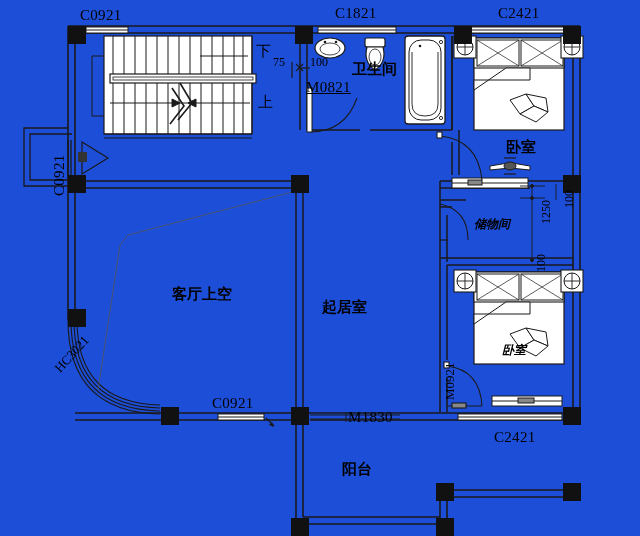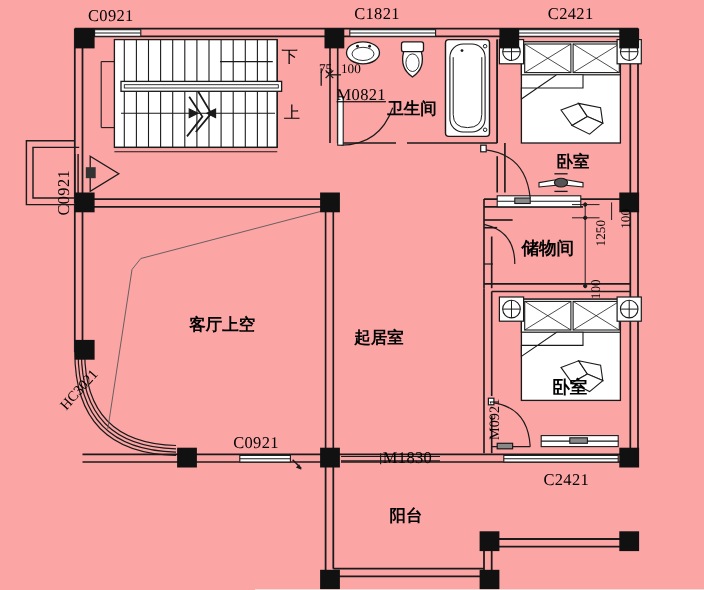--- a/index.html
+++ b/index.html
@@ -1,23 +1,23 @@
 <!DOCTYPE html>
 <html><head>
 <meta charset="utf-8">
 <style>
   html,body{margin:0;padding:0;background:#fff;}
   body{font-family:"Liberation Serif",serif;}
-  #plan{position:relative;width:640px;height:536px;background:#fca5a5;overflow:hidden;}
+  #plan{position:relative;width:640px;height:536px;background:#1d4ed8;overflow:hidden;}
   svg{position:absolute;left:0;top:0;}
   .lbl{position:absolute;color:#000;white-space:nowrap;line-height:1;}
   .code{font-family:"Liberation Serif",serif;font-size:15px;letter-spacing:.3px;}
   .code-sm{font-family:"Liberation Serif",serif;font-size:13px;}
   .room{font-family:"DejaVu Sans",sans-serif;font-size:15px;font-weight:bold;}
-  .room-sm{font-family:"DejaVu Sans",sans-serif;font-size:16px;font-weight:bold;}
+  .room-sm{font-family:"DejaVu Sans",sans-serif;font-size:12px;font-weight:bold;font-style:italic;}
   .dim{font-family:"Liberation Serif",serif;font-size:12px;}
   .arrowglyph{font-family:"DejaVu Sans",sans-serif;font-size:15px;}
   .rot90{transform:rotate(-90deg);transform-origin:0 0;}
   .rot-d{transform:rotate(-48deg);transform-origin:0 0;}
 </style>
 </head>
 <body>
 
 <div id="plan">
 
@@ -353,47 +353,47 @@
     <use href="#col" x="445" y="527"></use>
   </g>
 
   <g>
     <path d="M266 418 L274 426" stroke="#1a1a1a" stroke-width="1.3"></path>
     <path d="M272 422 L274 427 L269 425 Z" fill="#1a1a1a"></path>
   </g>
 </svg>
 
 <div class="lbl code" style="left:80px;top:8px;">C0921</div>
-<div class="lbl code" style="left:322px;top:6px;">C1821</div>
+<div class="lbl code" style="left:335px;top:6px;">C1821</div>
 <div class="lbl code" style="left:498px;top:6px;">C2421</div>
 
 <div class="lbl code rot90" style="left:52px;top:196px;">C0921</div>
 
 <div class="lbl code" style="left:306px;top:80px;text-decoration:underline;">M0821</div>
-<div class="lbl room" style="left:352px;top:92px;">卫生间</div>
-
-<div class="lbl dim" style="left:290px;top:56px;">75</div>
+<div class="lbl room" style="left:352px;top:62px;">卫生间</div>
+
+<div class="lbl dim" style="left:273px;top:56px;">75</div>
 <div class="lbl dim" style="left:310px;top:56px;">100</div>
 
 <div class="lbl arrowglyph" style="left:256px;top:44px;">下</div>
 <div class="lbl arrowglyph" style="left:258px;top:95px;">上</div>
 
 <div class="lbl room" style="left:506px;top:140px;">卧室</div>
 
 <div class="lbl room-sm" style="left:474px;top:218px;">储物间</div>
 <div class="lbl dim rot90" style="left:540px;top:224px;">1250</div>
 <div class="lbl dim rot90" style="left:563px;top:208px;">100</div>
 <div class="lbl dim rot90" style="left:535px;top:272px;">100</div>
 
 <div class="lbl room-sm" style="left:502px;top:344px;">卧室</div>
 
-<div class="lbl room" style="left:172px;top:288px;">客厅上空</div>
+<div class="lbl room" style="left:172px;top:288px;font-family:Liberation Mono, monospace;">客厅上空</div>
 <div class="lbl room" style="left:322px;top:300px;">起居室</div>
 
 <div class="lbl code-sm rot-d" style="left:52px;top:366px;">HC3021</div>
 <div class="lbl code" style="left:212px;top:396px;">C0921</div>
 <div class="lbl code-sm rot90" style="left:443px;top:400px;">M0921</div>
 
 <div class="lbl code" style="left:348px;top:410px;">M1830</div>
 <div class="lbl code" style="left:494px;top:430px;">C2421</div>
-<div class="lbl room" style="left:354px;top:462px;">阳台</div>
+<div class="lbl room" style="left:342px;top:462px;font-family:Liberation Serif, serif;">阳台</div>
 
 </div>
 
 </body></html>

